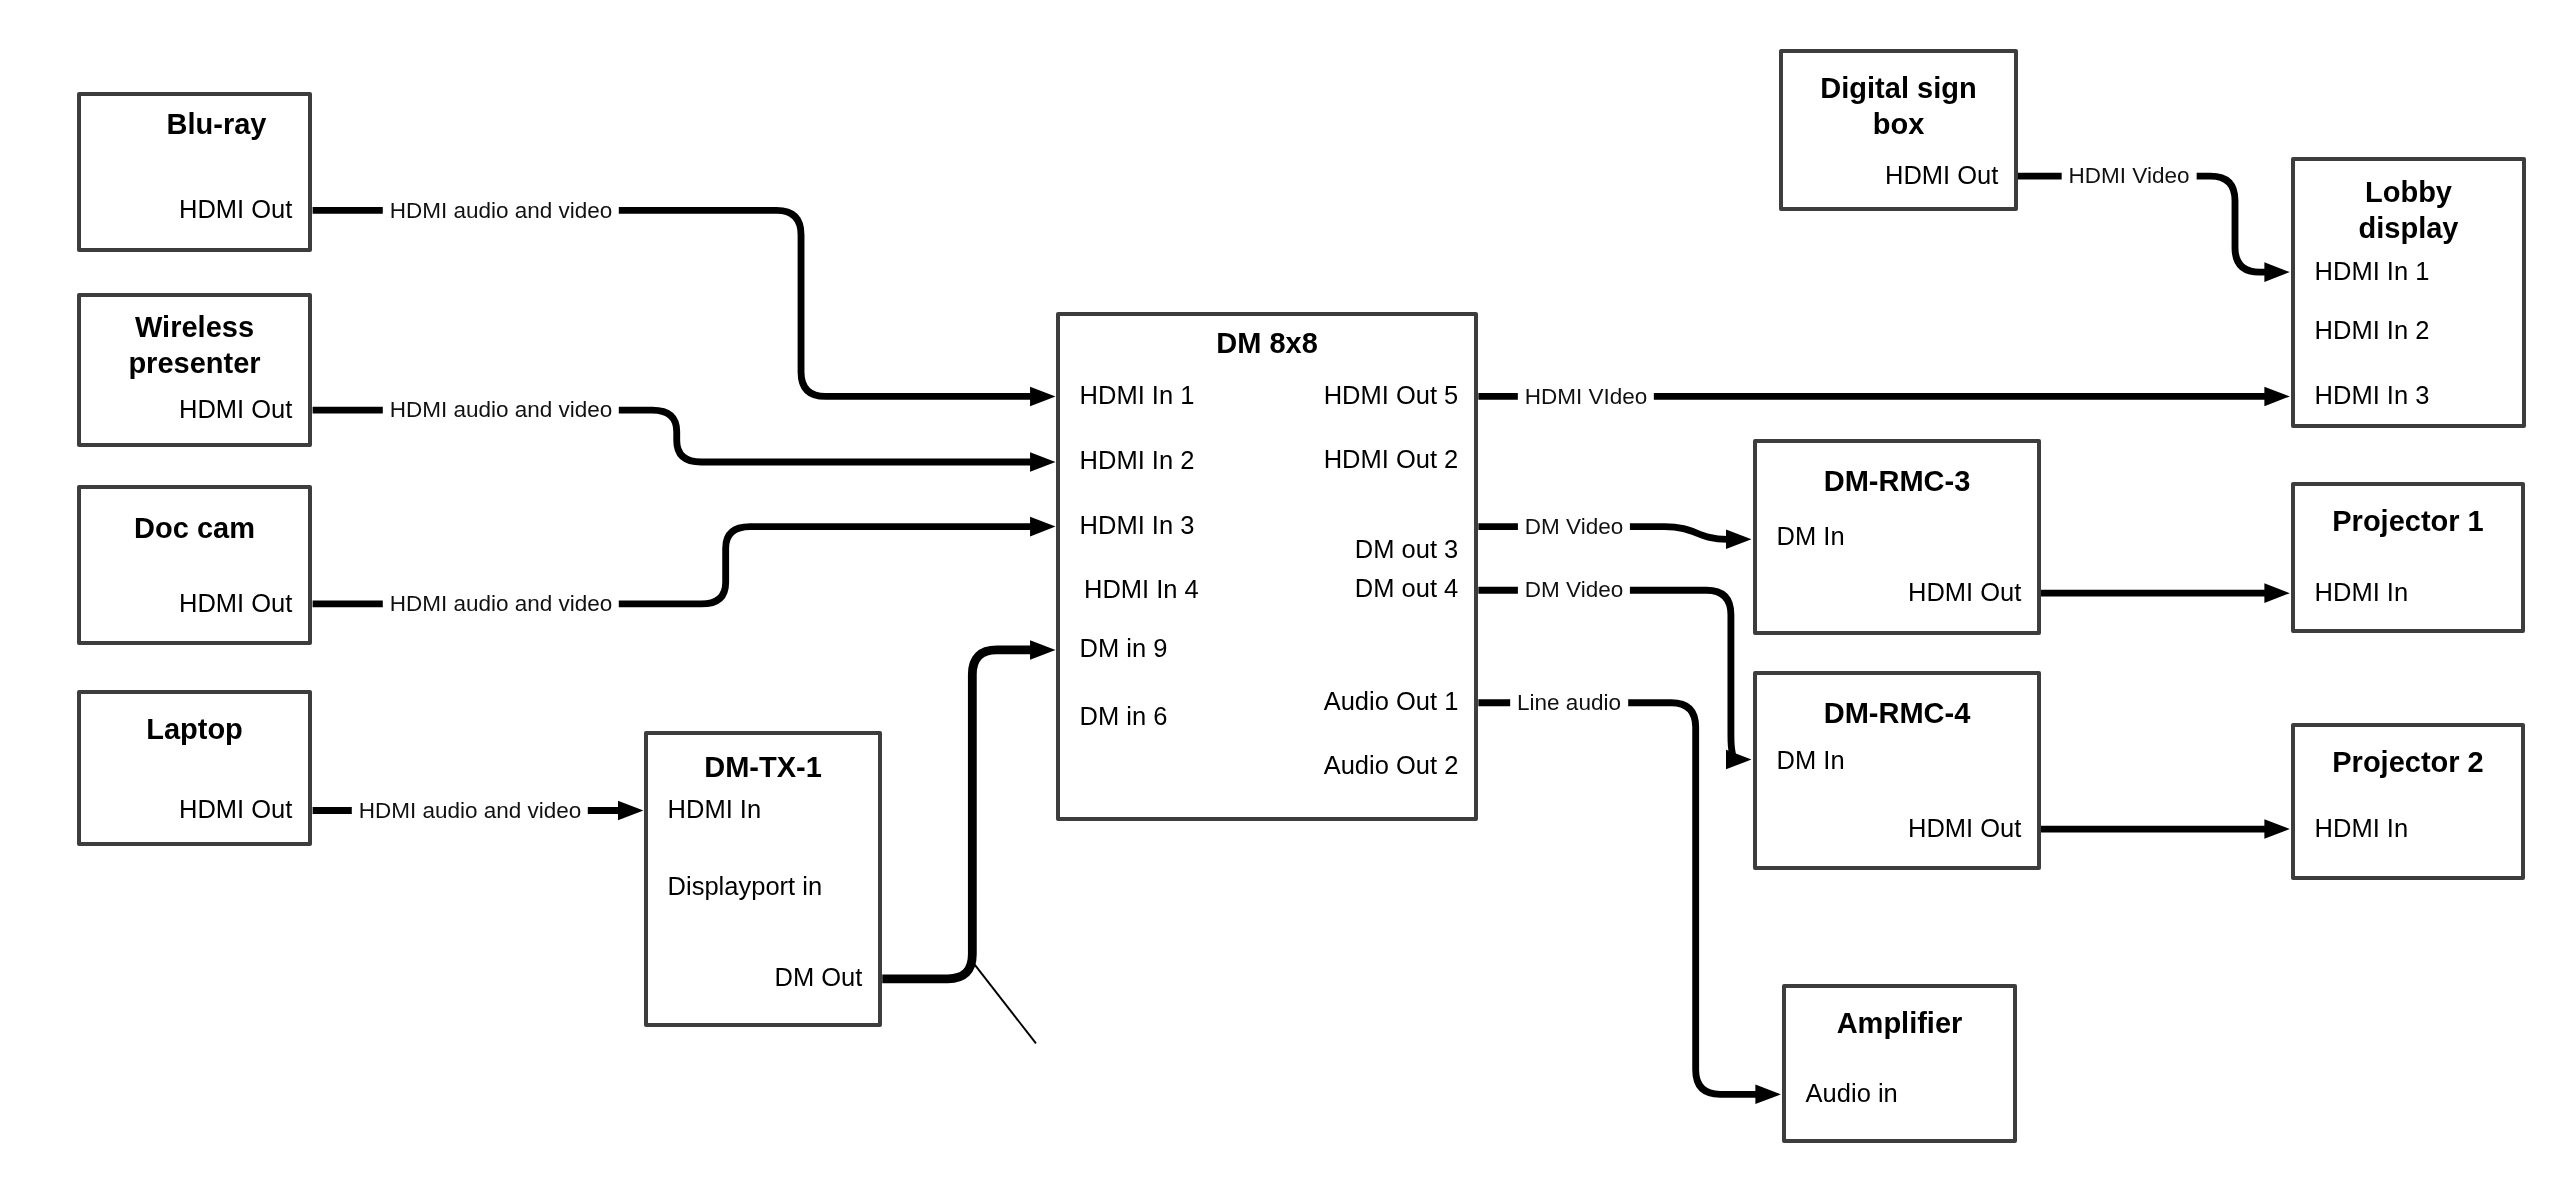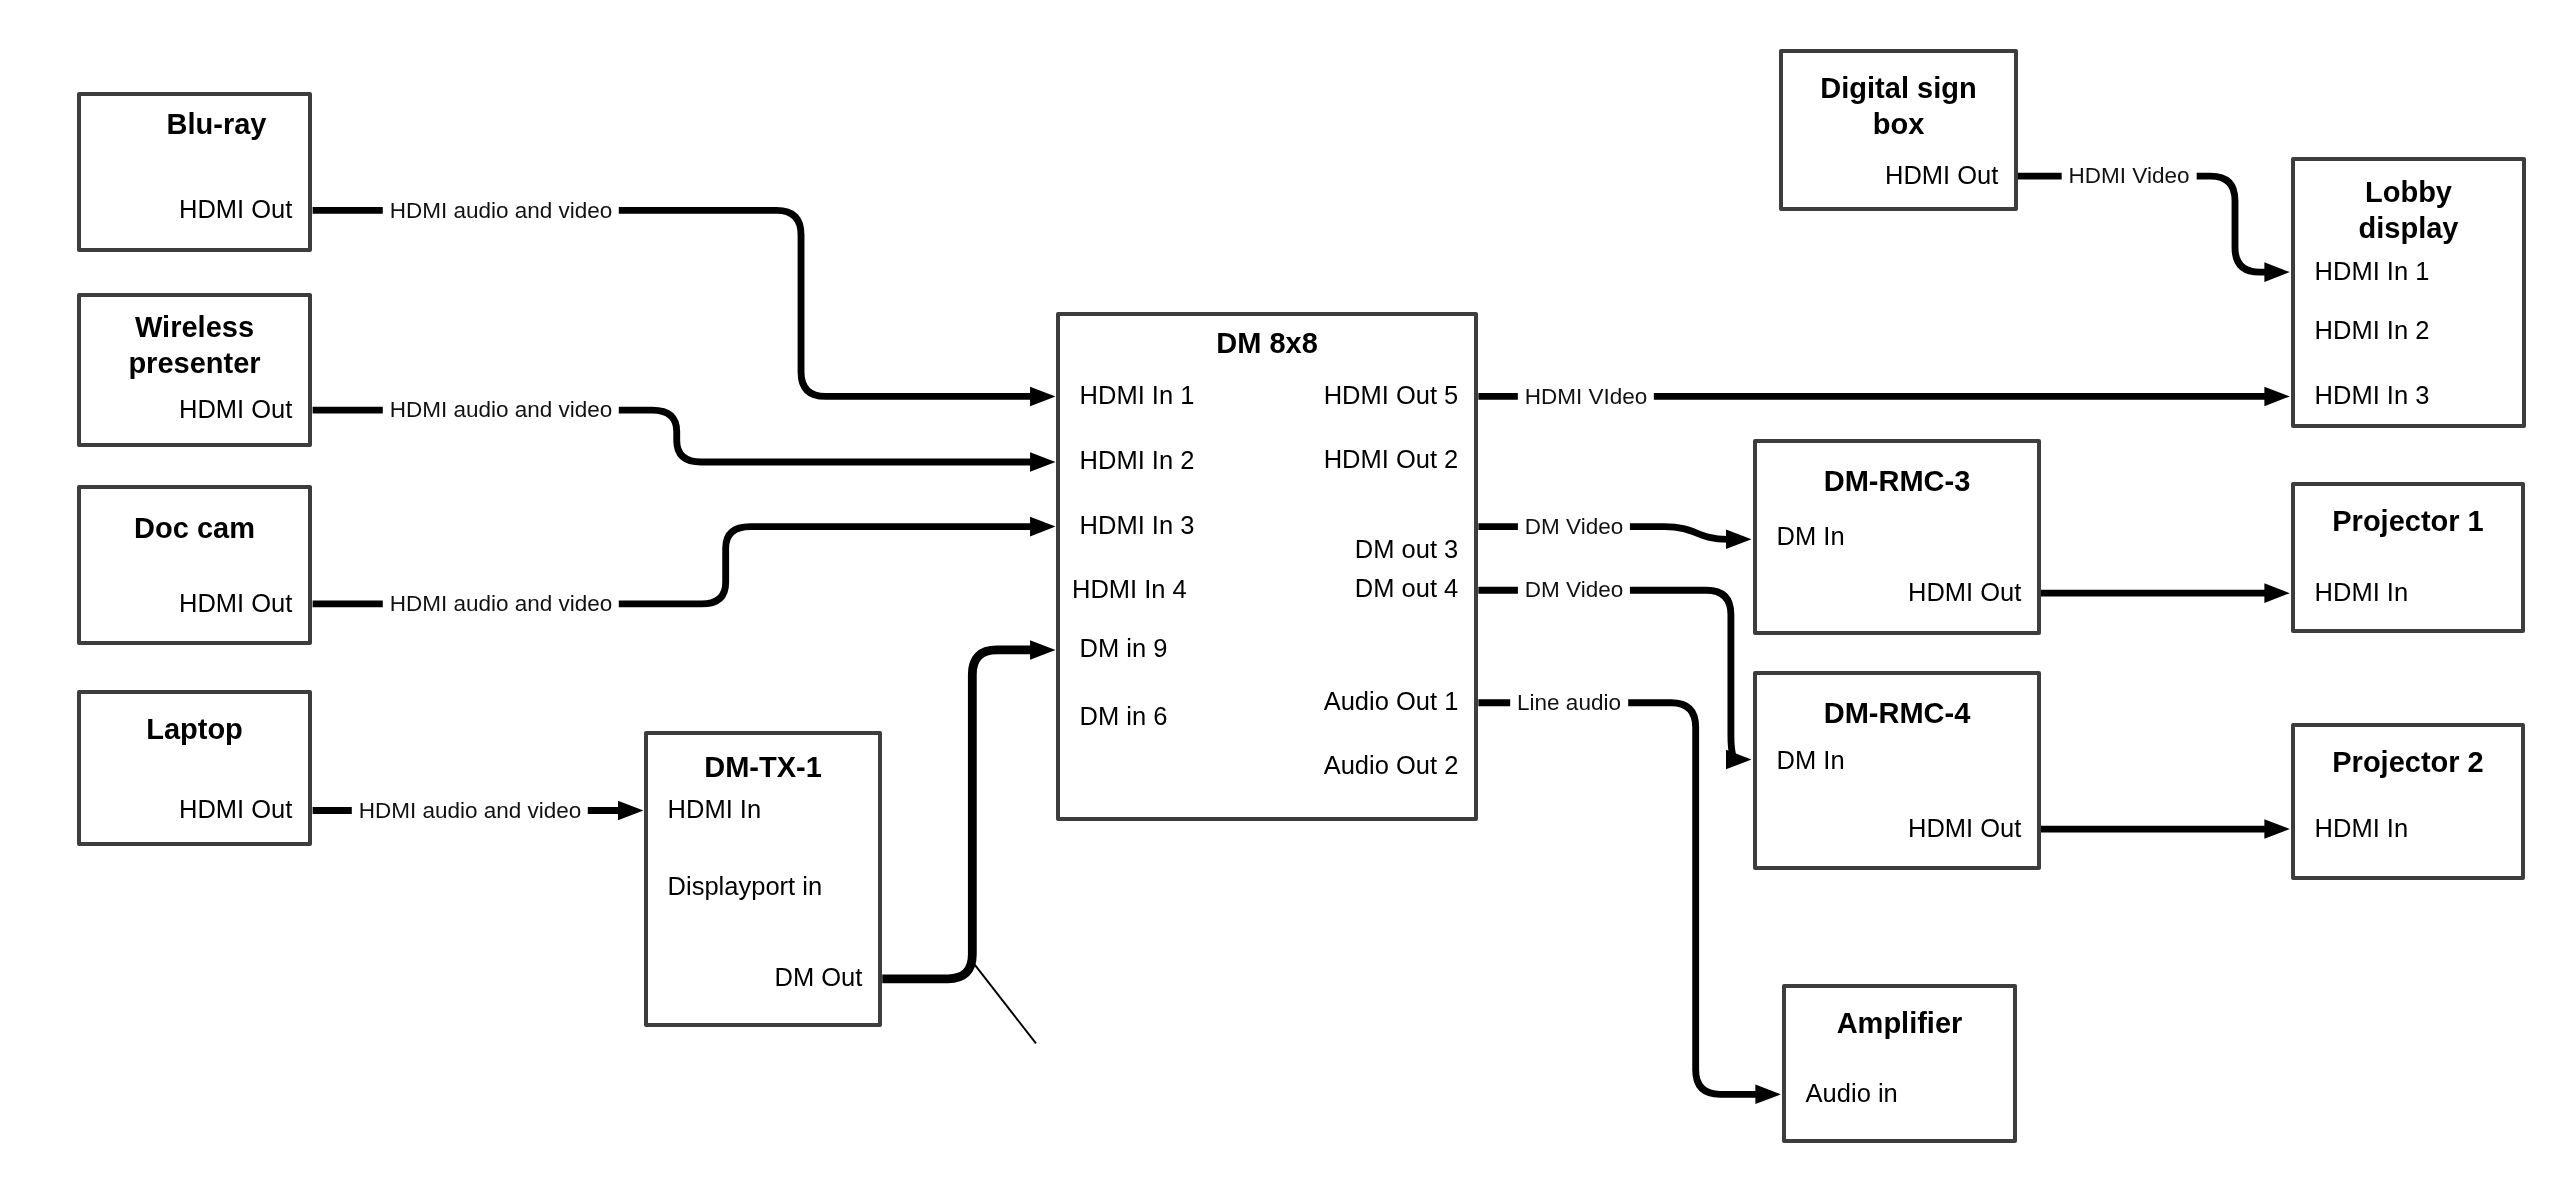--- a/index.html
+++ b/index.html
@@ -108,21 +108,21 @@
         <div class="node-title" style="top: 13.7px;">DM-TX-1</div>
         <div class="port left" style="top: 60px; left: 19.6px;">HDMI In</div>
         <div class="port left" style="top: 137px; left: 19.6px;">Displayport in</div>
         <div class="port right" style="top: 228px; right: 15.7px;">DM Out</div>
       </div>
       <div class="node" style="left: 1056px; top: 312px; width: 422px; height: 509px; border-color: rgb(61, 61, 61);">
         <div class="node-title" style="top: 8.8px;">DM 8x8</div>
         <div class="port left" style="top: 65px; left: 19.6px;">HDMI In 1</div>
         <div class="port left" style="top: 130px; left: 19.6px;">HDMI In 2</div>
         <div class="port left" style="top: 195px; left: 19.6px;">HDMI In 3</div>
-        <div class="port left" style="top: 259px; left: 12px; text-align: right;">HDMI In 4</div>
+        <div class="port left" style="top: 259px; left: 24px; text-align: right;">HDMI In 4</div>
         <div class="port left" style="top: 318px; left: 19.6px;">DM in 9</div>
         <div class="port left" style="top: 386px; left: 19.6px;">DM in 6</div>
         <div class="port right" style="top: 65px; right: 15.7px;">HDMI Out 5</div>
         <div class="port right" style="top: 129px; right: 15.7px;">HDMI Out 2</div>
         <div class="port right" style="top: 195px; right: 15.7px; margin-top: 24px;">DM out 3</div>
         <div class="port right" style="top: 258px; right: 15.7px;">DM out 4</div>
         <div class="port right" style="top: 371px; right: 15.7px;">Audio Out 1</div>
         <div class="port right" style="top: 435px; right: 15.7px;">Audio Out 2</div>
       </div>
       <div class="node" style="left: 1779px; top: 49px; width: 239px; height: 162px; border-color: rgb(61, 61, 61);">

